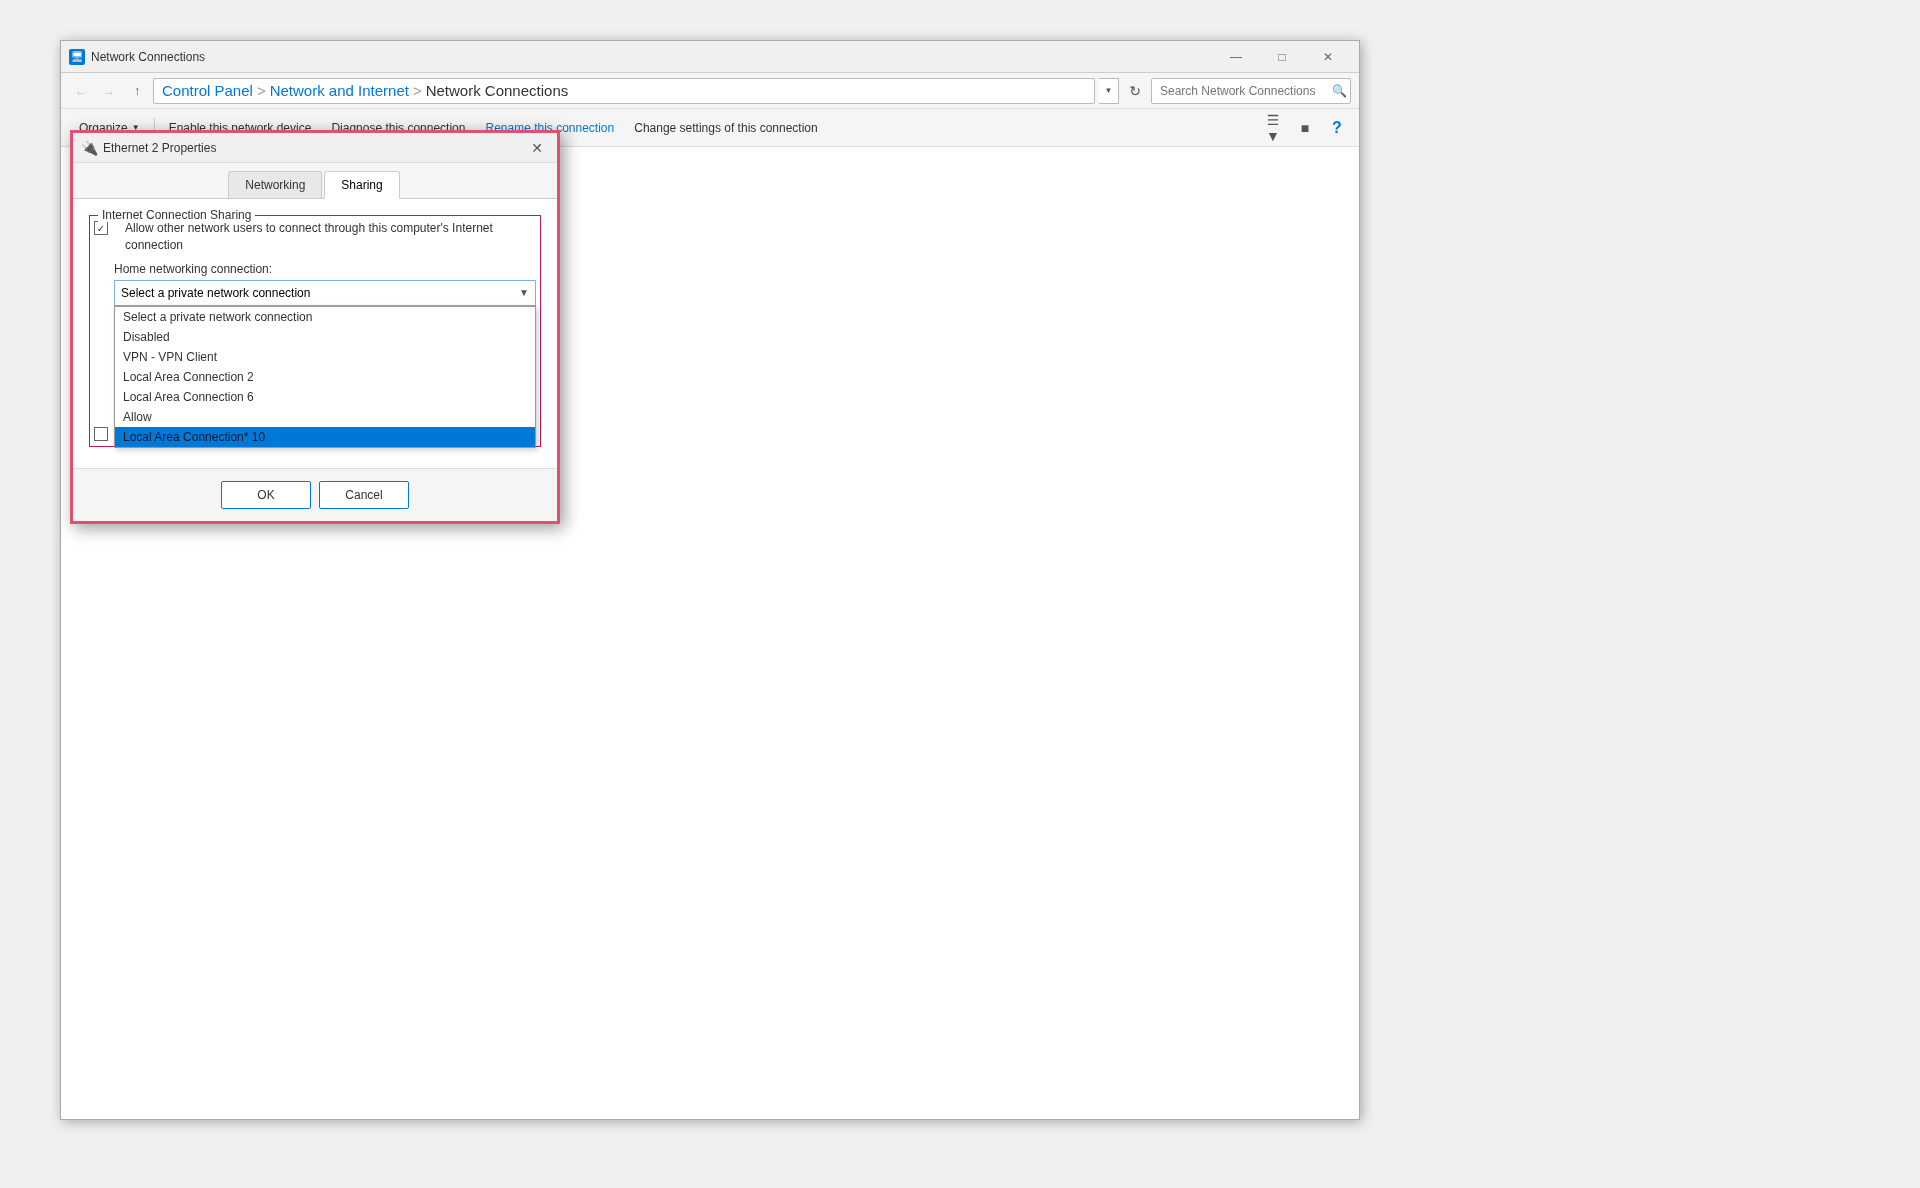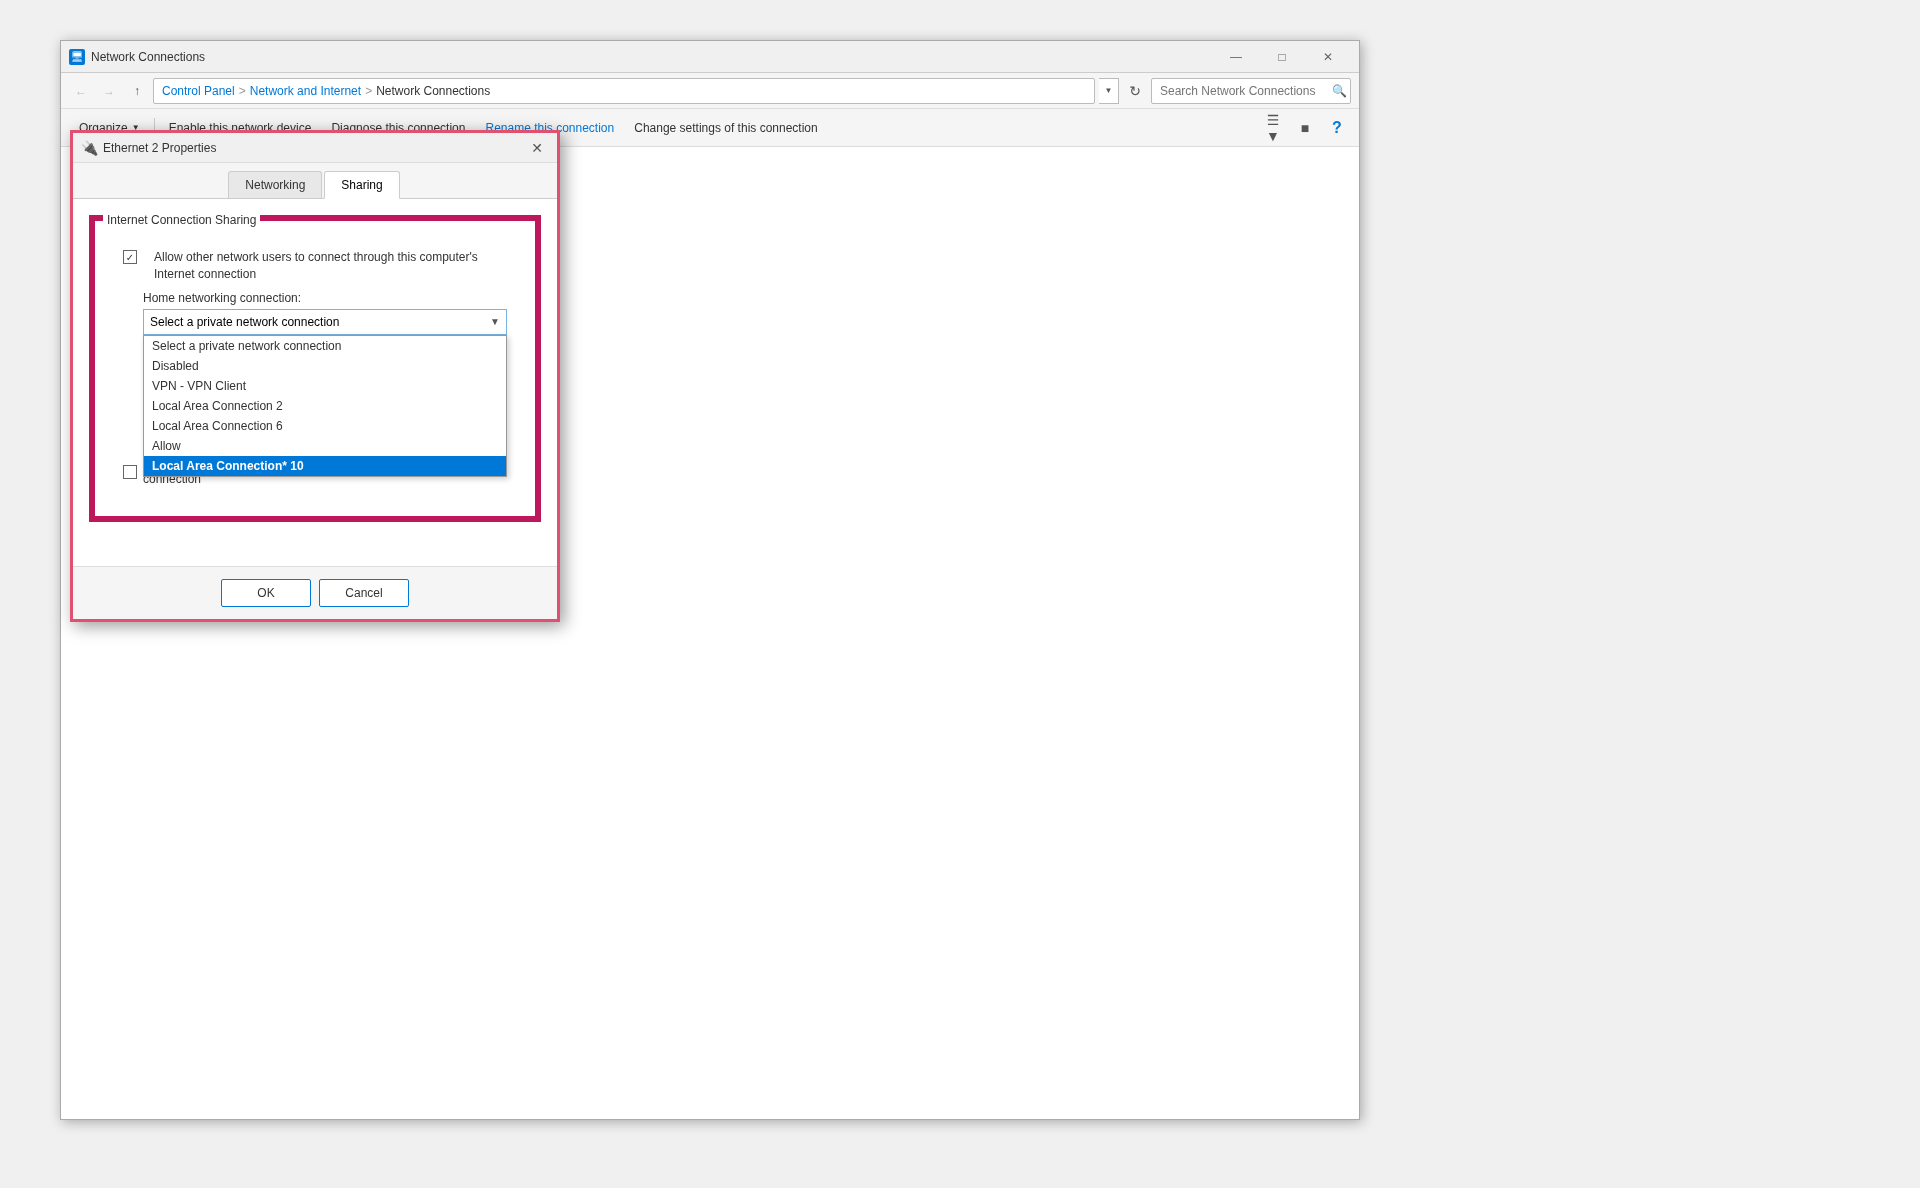--- a/index.html
+++ b/index.html
@@ -98,21 +98,21 @@
     .nav-btn.disabled { color: #bbb; cursor: default; }
     .breadcrumb-bar {
       flex: 1;
       height: 26px;
       background: white;
       border: 1px solid #bbb;
       border-radius: 2px;
       display: flex;
       align-items: center;
       padding: 4px 8px;
-      font-size: 12px;
+      font-size: 15px;
       color: #333;
     }
     .breadcrumb-sep { color: #999; margin: 0 4px; }
     .breadcrumb-part { color: #0078d7; cursor: pointer; }
     .breadcrumb-part:last-child { color: #333; font-weight: 500; }
     .address-dropdown {
       width: 20px;
       height: 26px;
       background: white;
       border: 1px solid #bbb;
@@ -359,23 +359,23 @@
     }
 
     
     .dialog-body {
       background: white;
       padding: 16px;
     }
 
     
     .ics-group {
-      border: 6px solid #be185d;
-      padding: 28px;
-      margin-bottom: 28px;
+      border: 1px solid #be185d;
+      padding: 4px;
+      margin-bottom: 5px;
       position: relative;
     }
     .ics-group-title {
       position: absolute;
       top: -8px;
       left: 8px;
       background: white;
       padding: 0 4px;
       font-size: 12px;
       color: #333;
@@ -424,22 +424,21 @@
     }
     .dropdown-list-item {
       padding: 3px 8px;
       font-size: 12px;
       cursor: pointer;
       color: #333;
       white-space: nowrap;
     }
     .dropdown-list-item.selected-item {
       background: #0078d7;
-      color: #ffffff;
-      font-weight: bold;
+      color: #0f172a;
     }
 
     
     .second-checkbox-row {
       display: flex;
       align-items: center;
       gap: 6px;
     }
 
     

